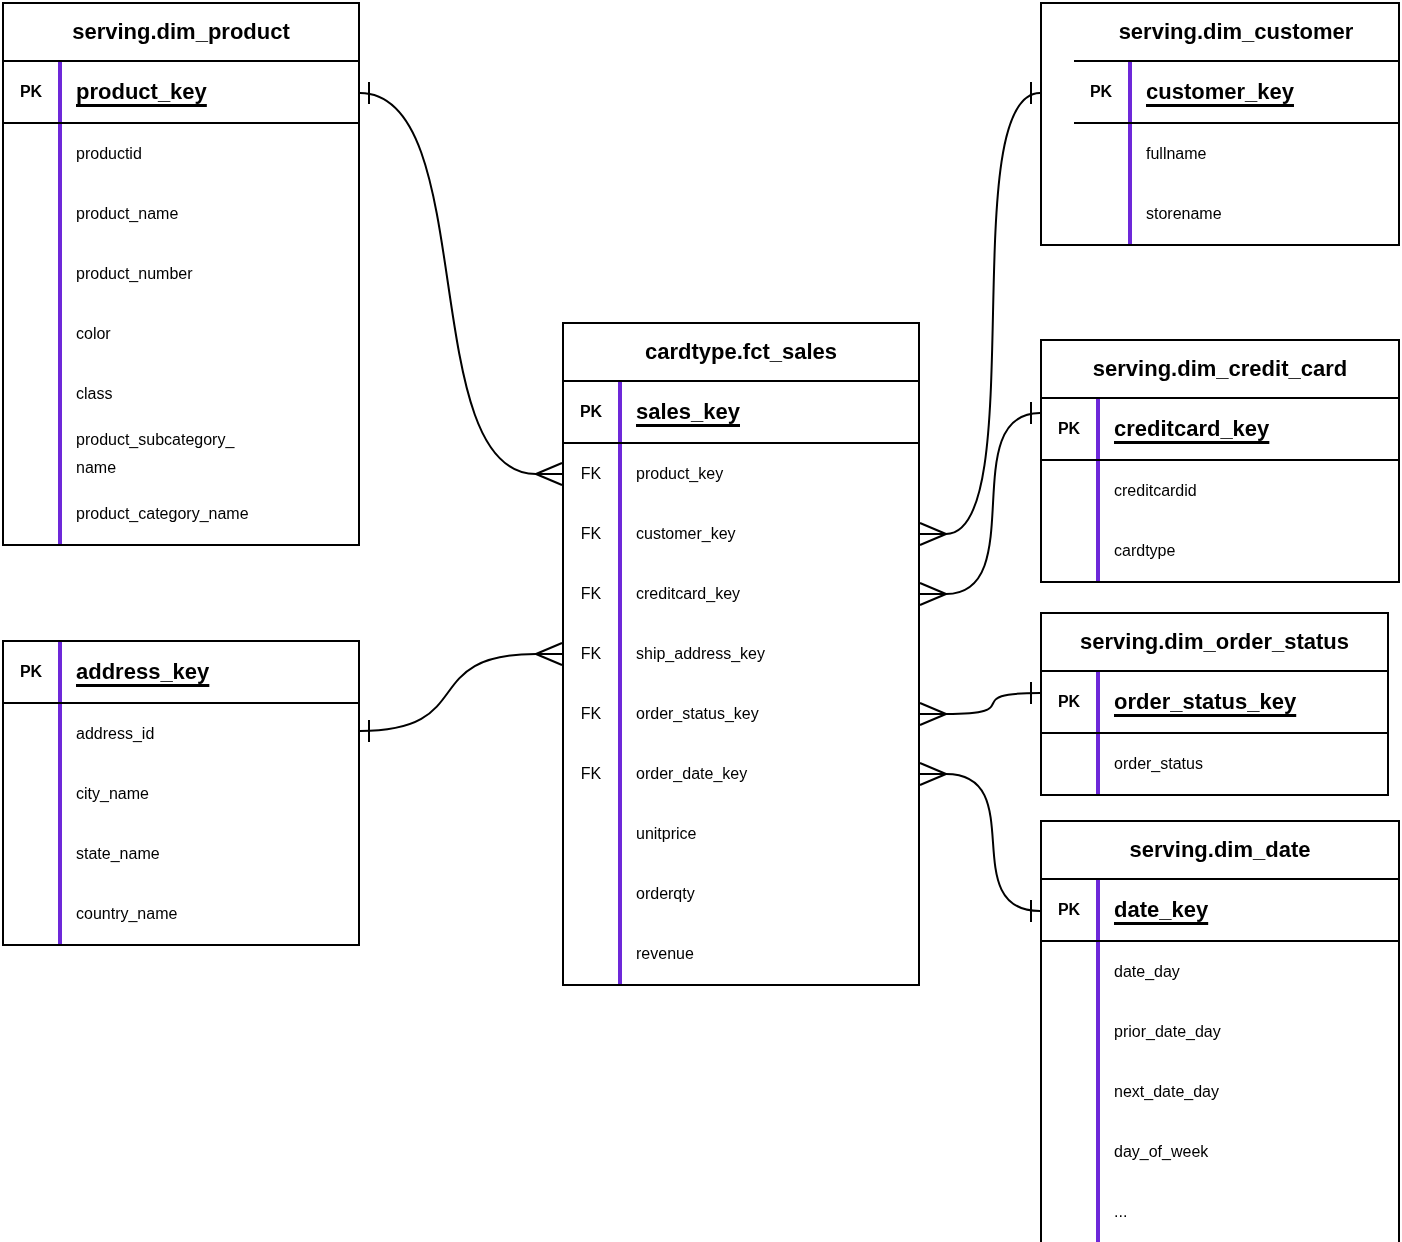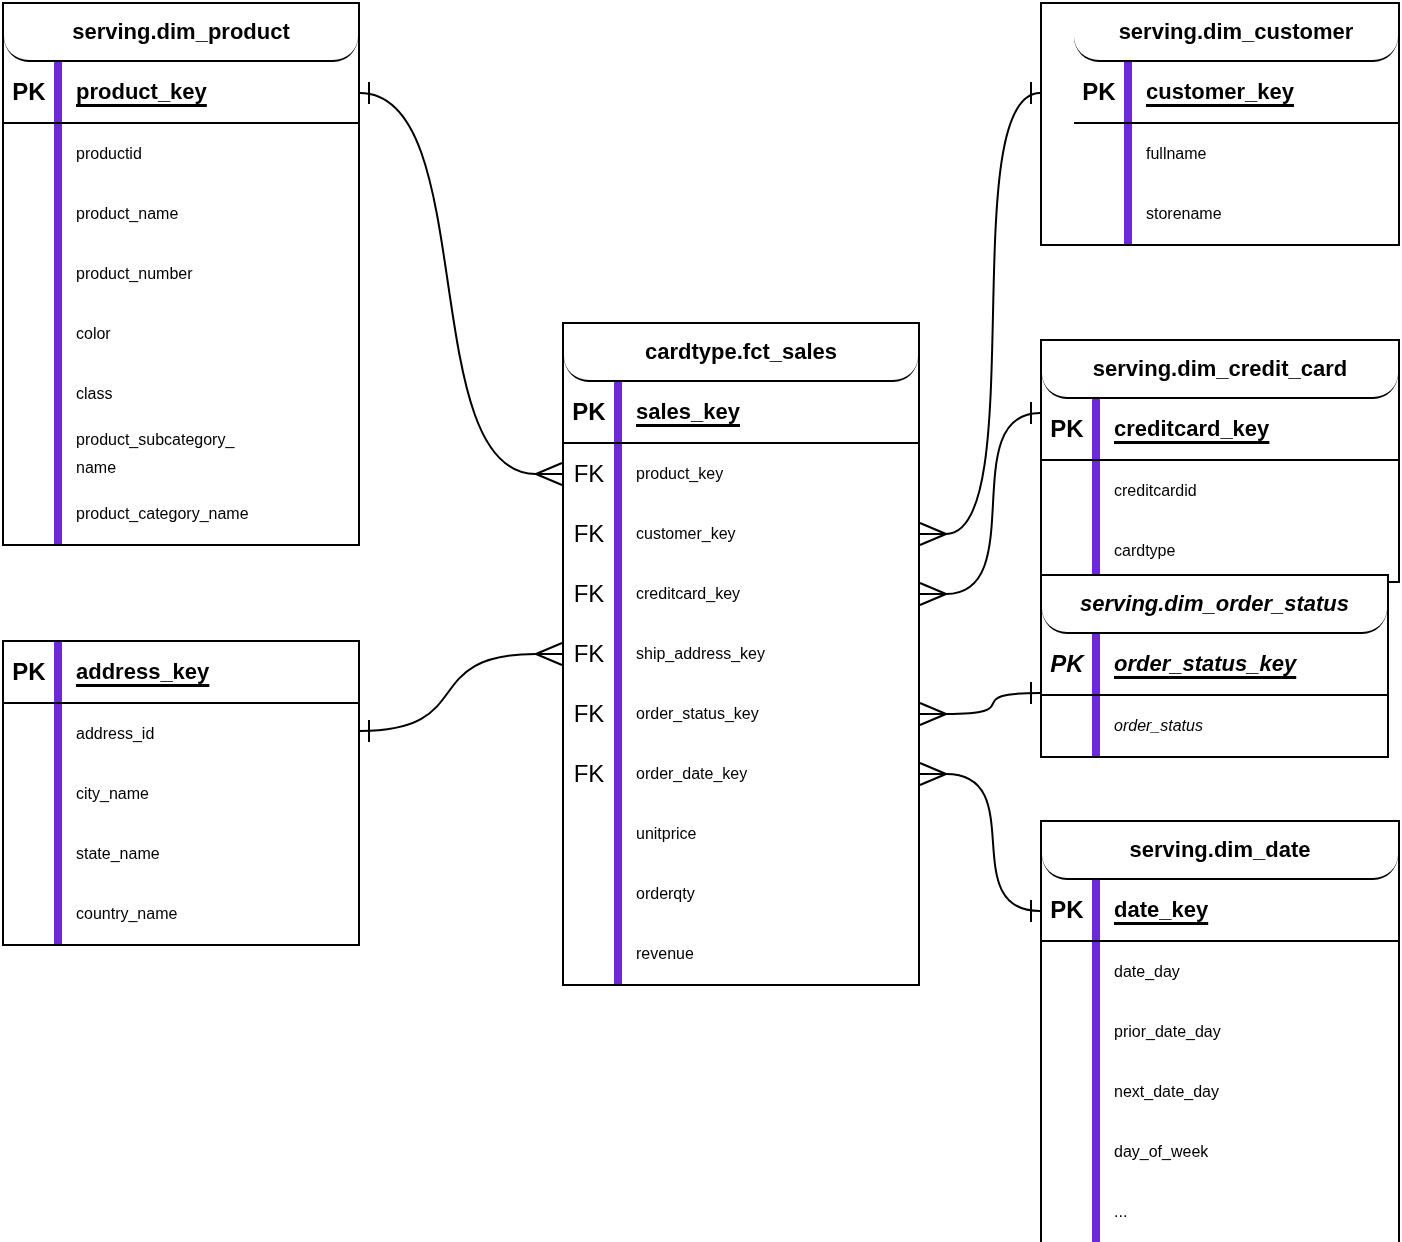--- a/index.html
+++ b/index.html
@@ -27,36 +27,35 @@
   }
   .tbl-title {
     height: 58px;
     border-bottom: 2px solid #000000;
     display: flex;
     align-items: center;
     justify-content: center;
     font-weight: bold;
     font-size: 22px;
     box-sizing: border-box;
-    border-radius: 25px;
   }
   .key-row {
     display: flex;
     height: 62px;
     border-bottom: 2px solid #000000;
     box-sizing: border-box;
   }
   .badge {
     width: 58px;
     flex: 0 0 58px;
-    border-right: 8px solid #6d28d9;
+    border-right: 4px solid #6d28d9;
     display: flex;
     align-items: center;
     justify-content: center;
-    font-size: 24px;
+    font-size: 16px;
     box-sizing: border-box;
   }
   .key-badge { font-weight: bold; }
   .key-name {
     flex: 1;
     display: flex;
     align-items: center;
     padding-left: 14px;
     font-weight: bold;
     font-size: 22px;
@@ -76,21 +75,21 @@
     padding-left: 14px;
     font-size: 16px;
     line-height: 28px;
     white-space: pre-line;
   }
   
   .pos-dim_product      { left: 2px;    top: 2px;   width: 358px; }
   .pos-dim_customer     { left: 1040px; top: 2px;   width: 360px; padding-left: 32px; }
   .pos-fct_sales        { left: 562px;  top: 322px; width: 358px; }
   .pos-dim_credit_card  { left: 1040px; top: 322px; width: 360px; margin-top: 17px; }
-  .pos-dim_order_status { left: 1040px; top: 574px; width: 349px; font-style: italic; }
+  .pos-dim_order_status { left: 1040px; top: 612px; width: 349px; }
   .pos-dim_date         { left: 1040px; top: 820px; width: 360px; }
   .pos-dim_address      { left: 2px;    top: 640px; width: 358px; }
 </style>
 </head>
 <body>
 
 <div class="canvas">
 
   <svg class="edges" width="1402" height="1242" viewBox="0 0 1402 1242">
       <path d="M 536 474 C 416 474, 480 93, 360 93" fill="none" stroke="#000000" stroke-width="2"></path>

